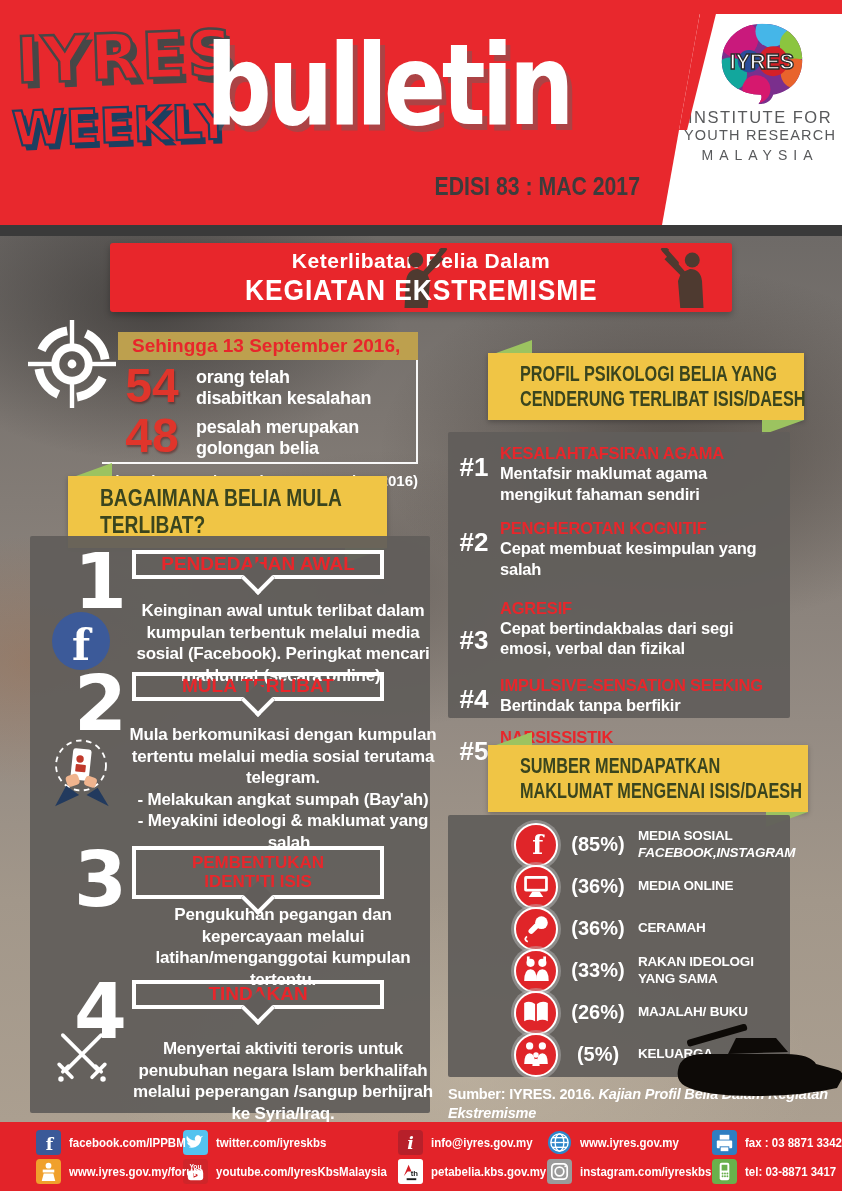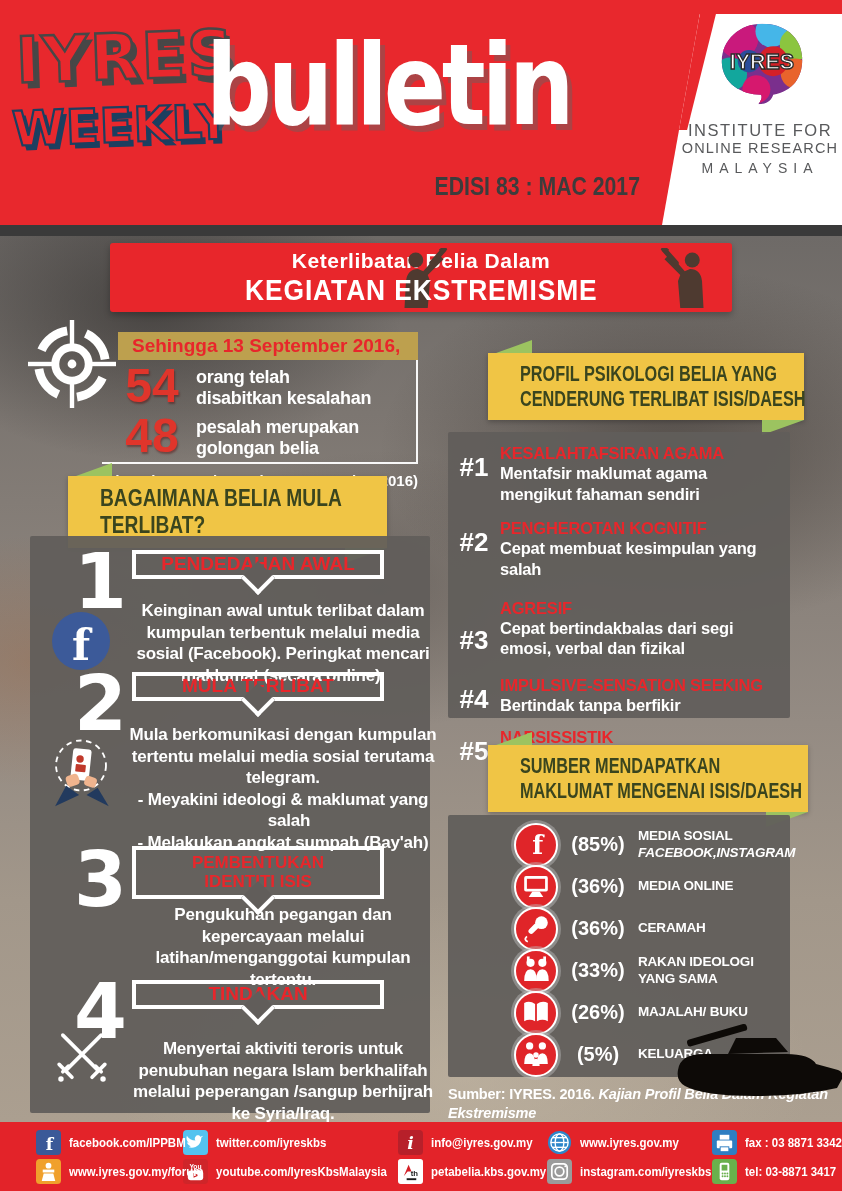--- a/index.html
+++ b/index.html
@@ -17,21 +17,21 @@
   .brand-bulletin { position:absolute; left:206px; top:18px; font-size:112px; font-weight:800;
     color:#fff; letter-spacing:-5px; line-height:1.2; transform:scaleX(0.82); transform-origin:0 50%;
     text-shadow:6px 6px 0 rgba(100,100,100,0.45); font-family:"DejaVu Sans", sans-serif; }
   .edition { position:absolute; left:340px; top:172px; width:300px; text-align:right;
     font-size:25px; font-weight:800; color:#3d3c3c; transform:scaleX(0.85); transform-origin:100% 50%; }
   .logo-panel { position:absolute; right:0; top:14px; width:180px; height:211px; background:#fff;
     clip-path:polygon(21% 0, 100% 0, 100% 100%, 0 100%); text-align:center; }
   .logo-slash { position:absolute; left:24px; top:-4px; width:16px; height:120px; background:#e8282d;
     transform:skewX(-14deg); }
   .brain-wrap { margin:8px auto 0 auto; width:96px; height:84px; position:relative; left:10px; }
-  .inst-line1 { font-size:16.5px; color:#58595b; letter-spacing:1.5px; margin-top:15px; padding-left:16px; }
+  .inst-line1 { font-size:16.5px; color:#58595b; letter-spacing:1.5px; margin-top:2px; padding-left:16px; }
   .inst-line2 { font-size:14.5px; color:#58595b; letter-spacing:1.2px; padding-left:16px; }
   .inst-line3 { font-size:14px; color:#58595b; letter-spacing:6px; margin-top:4px; padding-left:16px; }
   .header-strip { position:absolute; top:225px; left:0; width:842px; height:11px; background:#3a3a3a; }
 
   
   .main { position:absolute; top:236px; left:0; width:842px; height:886px;
     background:
       radial-gradient(ellipse 360px 220px at 18% 8%, rgba(35,33,32,0.55), transparent 70%),
       radial-gradient(ellipse 420px 260px at 80% 24%, rgba(48,42,38,0.5), transparent 70%),
       radial-gradient(ellipse 260px 180px at 4% 48%, rgba(160,95,52,0.3), transparent 70%),
@@ -157,21 +157,21 @@
             <circle cx="86" cy="55" r="16" fill="#e8632c"></circle>
             <circle cx="16" cy="56" r="18" fill="#12a79d"></circle>
             <circle cx="44" cy="72" r="15" fill="#d6186e"></circle>
             <circle cx="62" cy="42" r="16" fill="#d42027"></circle>
             <circle cx="36" cy="42" r="12" fill="#2b4d9b"></circle>
           </g>
           <text x="50" y="50" text-anchor="middle" font-size="23" font-weight="bold" fill="#ffffff" stroke="#2b2b2b" stroke-width="1.4" font-family="Liberation Sans, sans-serif">IYRES</text>
         </svg>
       </div>
       <div class="inst-line1">INSTITUTE FOR</div>
-      <div class="inst-line2">ONLINE RESEARCH</div>
+      <div class="inst-line2">YOUTH RESEARCH</div>
       <div class="inst-line3">MALAYSIA</div>
     </div>
   </div>
   <div class="header-strip"></div>
 
   <div class="main">
 
     <div class="title-banner">
       <svg class="militant left" viewBox="0 0 70 80">
         <g fill="#4e3a30">
@@ -247,22 +247,22 @@
         <path d="M12 78 L24 56 L38 66 Z" fill="#223a5e"></path>
         <path d="M70 78 L58 58 L46 66 Z" fill="#223a5e"></path>
         <rect x="30" y="16" width="20" height="34" rx="3" fill="#ffffff" transform="rotate(6 40 33)"></rect>
         <circle cx="39" cy="27" r="4" fill="#c0392b"></circle>
         <rect x="34" y="33" width="11" height="8" rx="1" fill="#c0392b" transform="rotate(6 40 37)"></rect>
         <rect x="24" y="44" width="14" height="12" rx="4" fill="#f0b48e" transform="rotate(-18 31 50)"></rect>
         <rect x="44" y="46" width="13" height="11" rx="4" fill="#f0b48e" transform="rotate(20 50 51)"></rect>
       </svg>
       <div class="step-text" style="top:188px; left:98px">
         <div>Mula berkomunikasi dengan kumpulan tertentu melalui media sosial terutama telegram.</div>
+        <div class="step-bullet">- Melakukan angkat sumpah (Bay'ah)</div>
         <div class="step-bullet">- Meyakini ideologi &amp; maklumat yang salah</div>
-        <div class="step-bullet">- Melakukan angkat sumpah (Bay'ah)</div>
       </div>
 
       <div class="step-num" style="top:306px">3</div>
       <div class="step-box" style="top:310px; font-size:17px; padding:4px">
         <span>PEMBENTUKAN</span><br>
         <span>IDENTITI ISIS</span>
         <span class="ptr"></span>
       </div>
       <div class="step-text" style="top:368px; left:98px">Pengukuhan pegangan dan kepercayaan melalui latihan/menganggotai kumpulan tertentu.</div>
 

